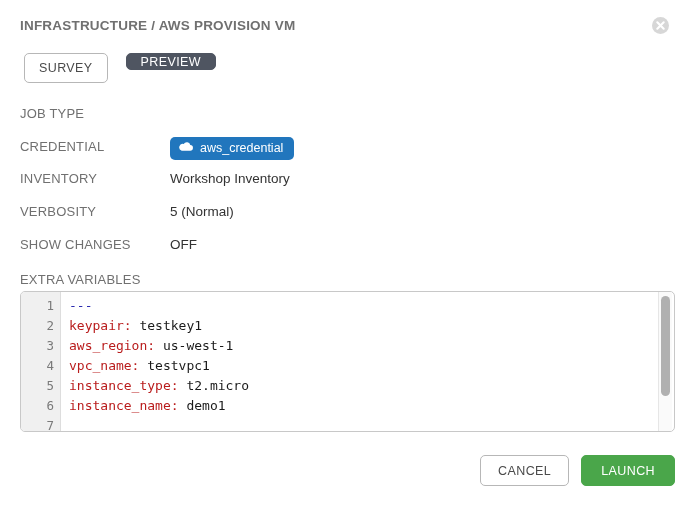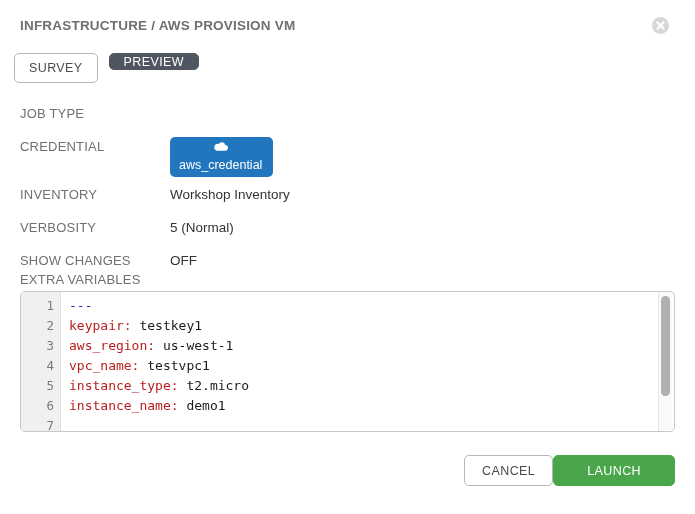--- a/index.html
+++ b/index.html
@@ -47,24 +47,24 @@
     height: 17px;
     border-radius: 50%;
     background: #d7d7d7;
     cursor: pointer;
   }
   .close-icon svg { display: block; }
 
   
   .toggle-row {
     position: absolute;
-    left: 14px;
+    left: 24px;
     top: 53px;
     display: flex;
-    gap: 11px;
+    gap: 18px;
   }
   .btn {
     font-family: "Liberation Sans", sans-serif;
     font-size: 12.5px;
     letter-spacing: 0.4px;
     border-radius: 5px;
     box-sizing: border-box;
     cursor: pointer;
     text-transform: uppercase;
     display: inline-flex;
@@ -110,30 +110,28 @@
     line-height: 19px;
   }
   .row-value {
     font-size: 13.5px;
     color: #333333;
     line-height: 19px;
   }
 
   .cred-badge {
     display: inline-flex;
-    align-items: center;
     gap: 7px;
     background: #2176bd;
     color: #ffffff;
     border-radius: 5px;
     padding: 4px 11px 4px 9px;
     font-size: 12.5px;
     line-height: 15px;
     cursor: pointer;
-    flex-direction: column;
   }
   .cloud-icon { display: block; }
 
   
   .ev-label {
     position: absolute;
     left: 20px;
     top: 272px;
     font-size: 13px;
     color: #707070;
@@ -210,31 +208,32 @@
     background: #b0b0b0;
     cursor: pointer;
   }
 
   
   .footer {
     position: absolute;
     right: 20px;
     top: 455px;
     display: flex;
+    gap: 12px;
   }
   .btn-cancel {
     height: 31px;
     padding: 0 17px;
     background: #ffffff;
     border: 1px solid #b7b7b7;
     color: #4a4a4a;
   }
   .btn-launch {
     height: 31px;
-    padding: 0 33px;
+    padding: 0 19px;
     background: #4aa64a;
     border: 1px solid #4aa64a;
     color: #ffffff;
   }
 </style>
 </head>
 <body>
 
 <div class="dialog">
 

